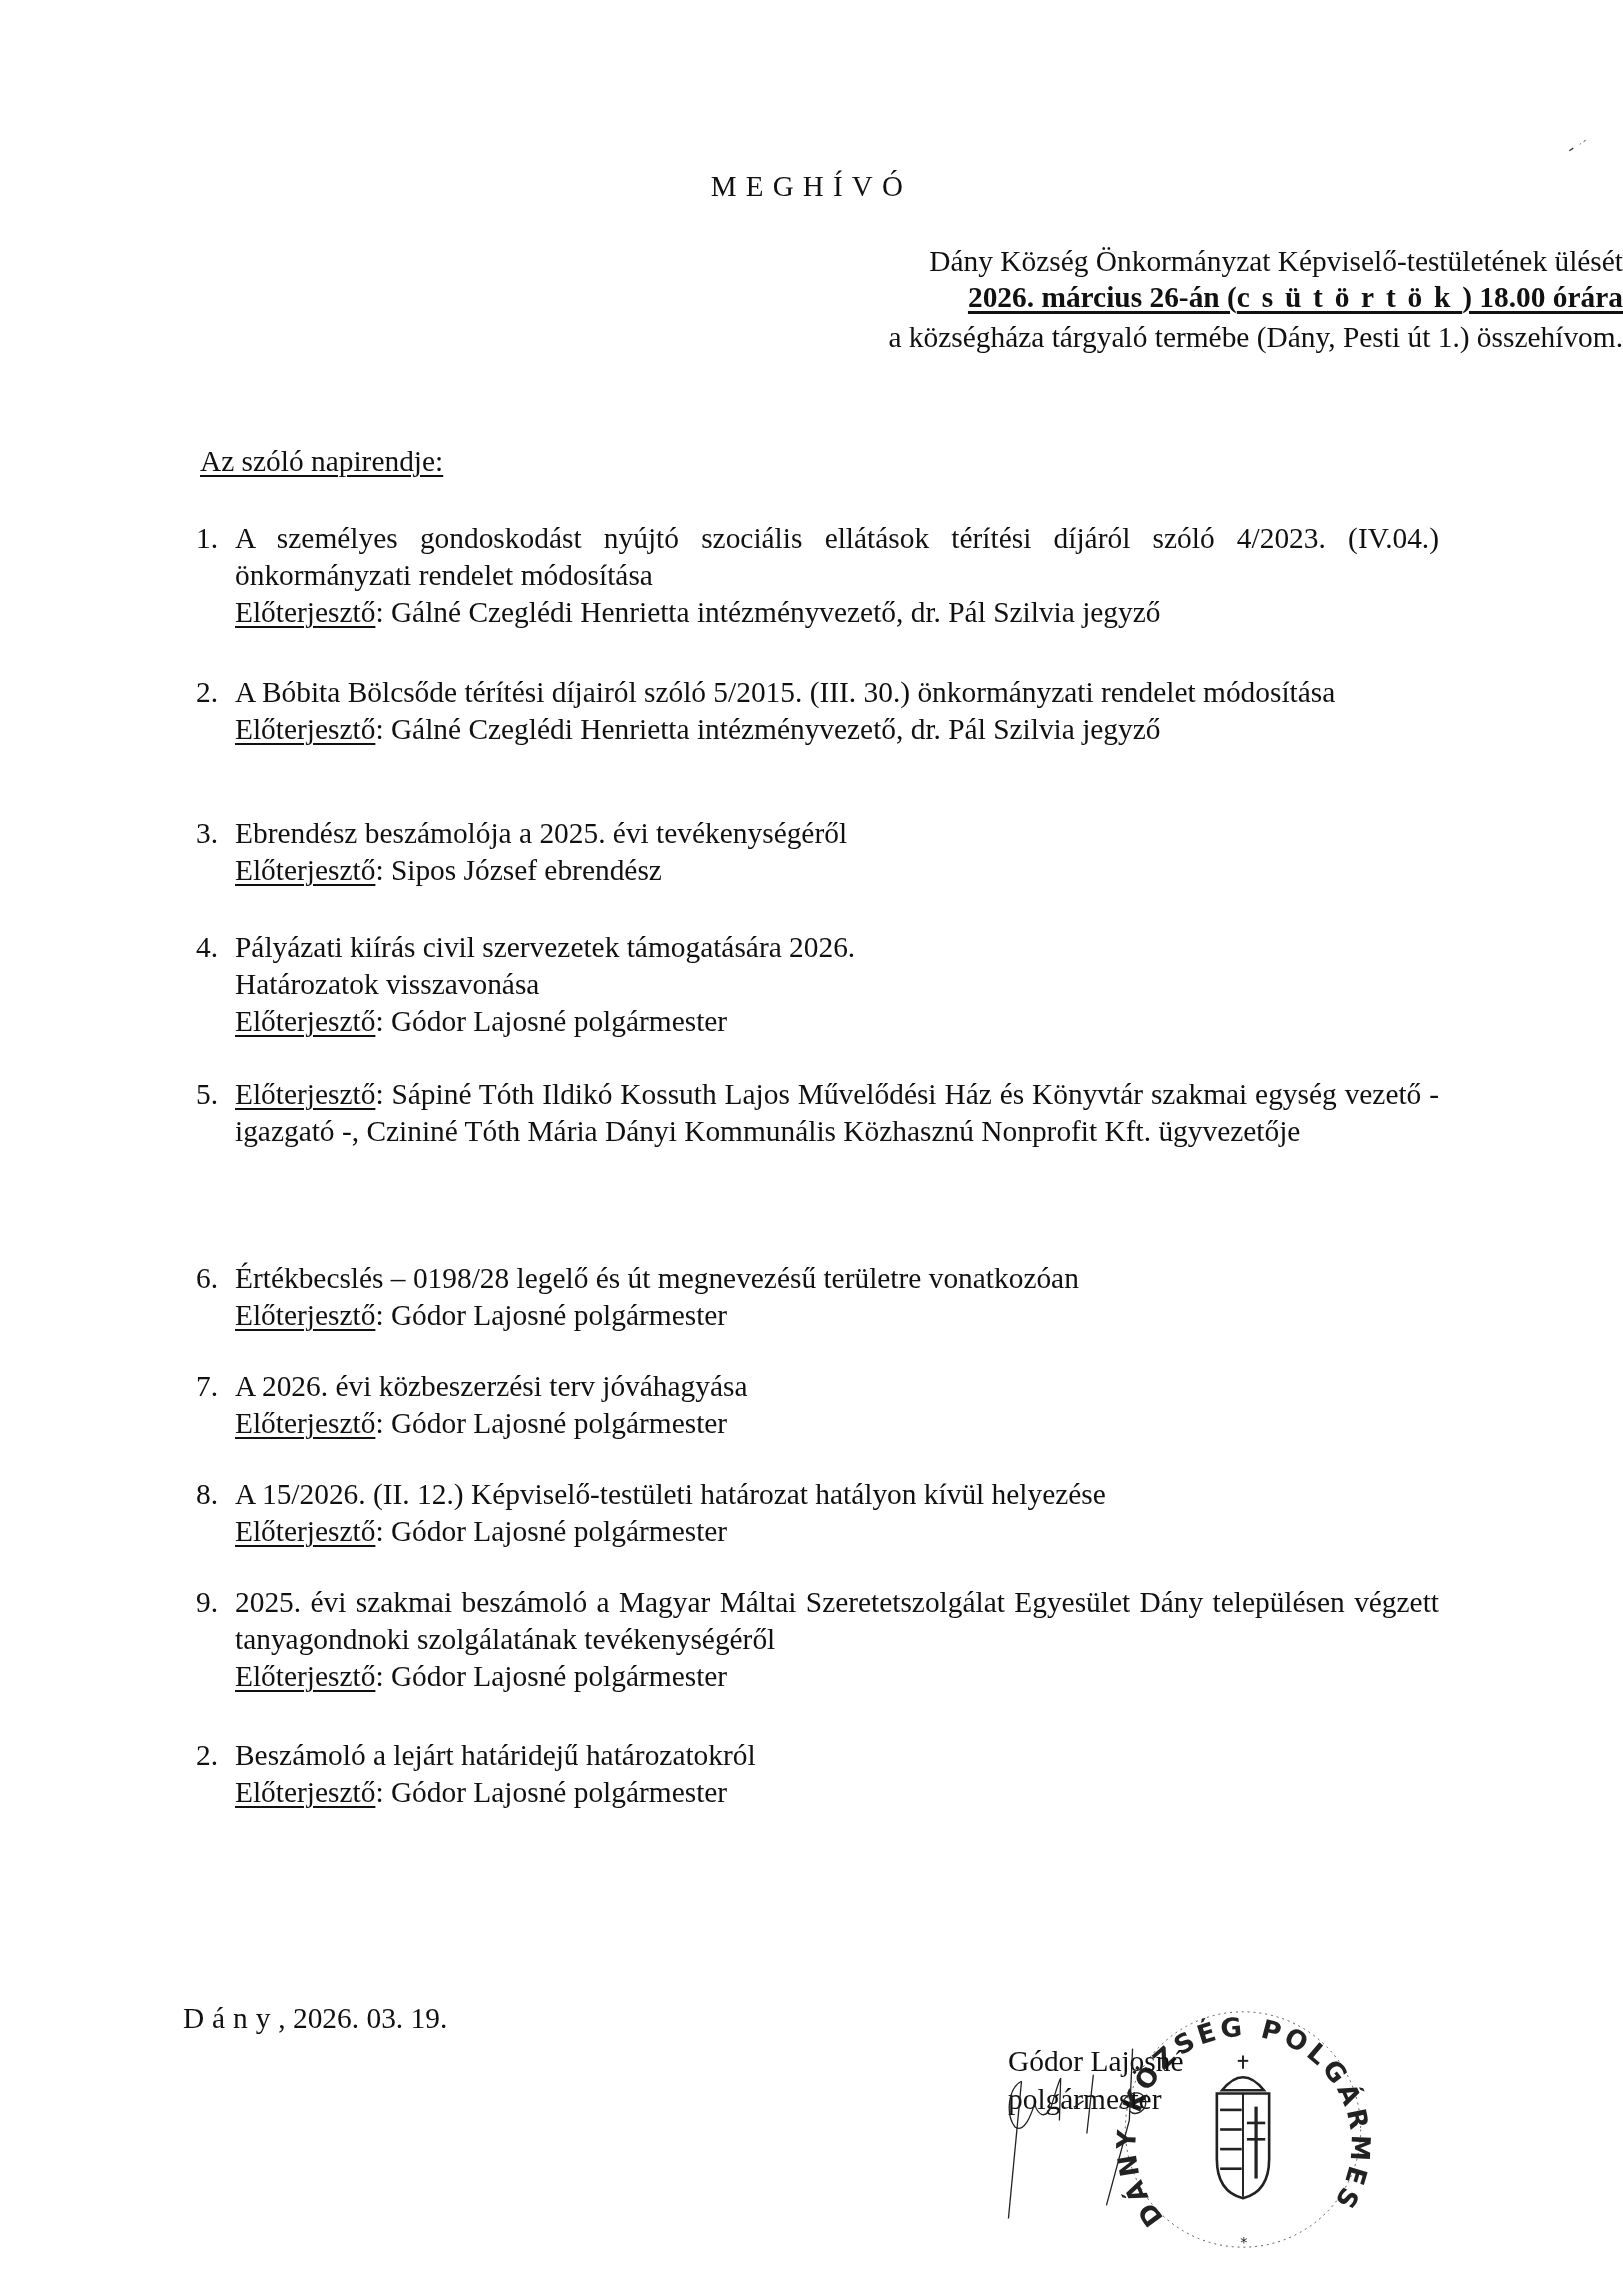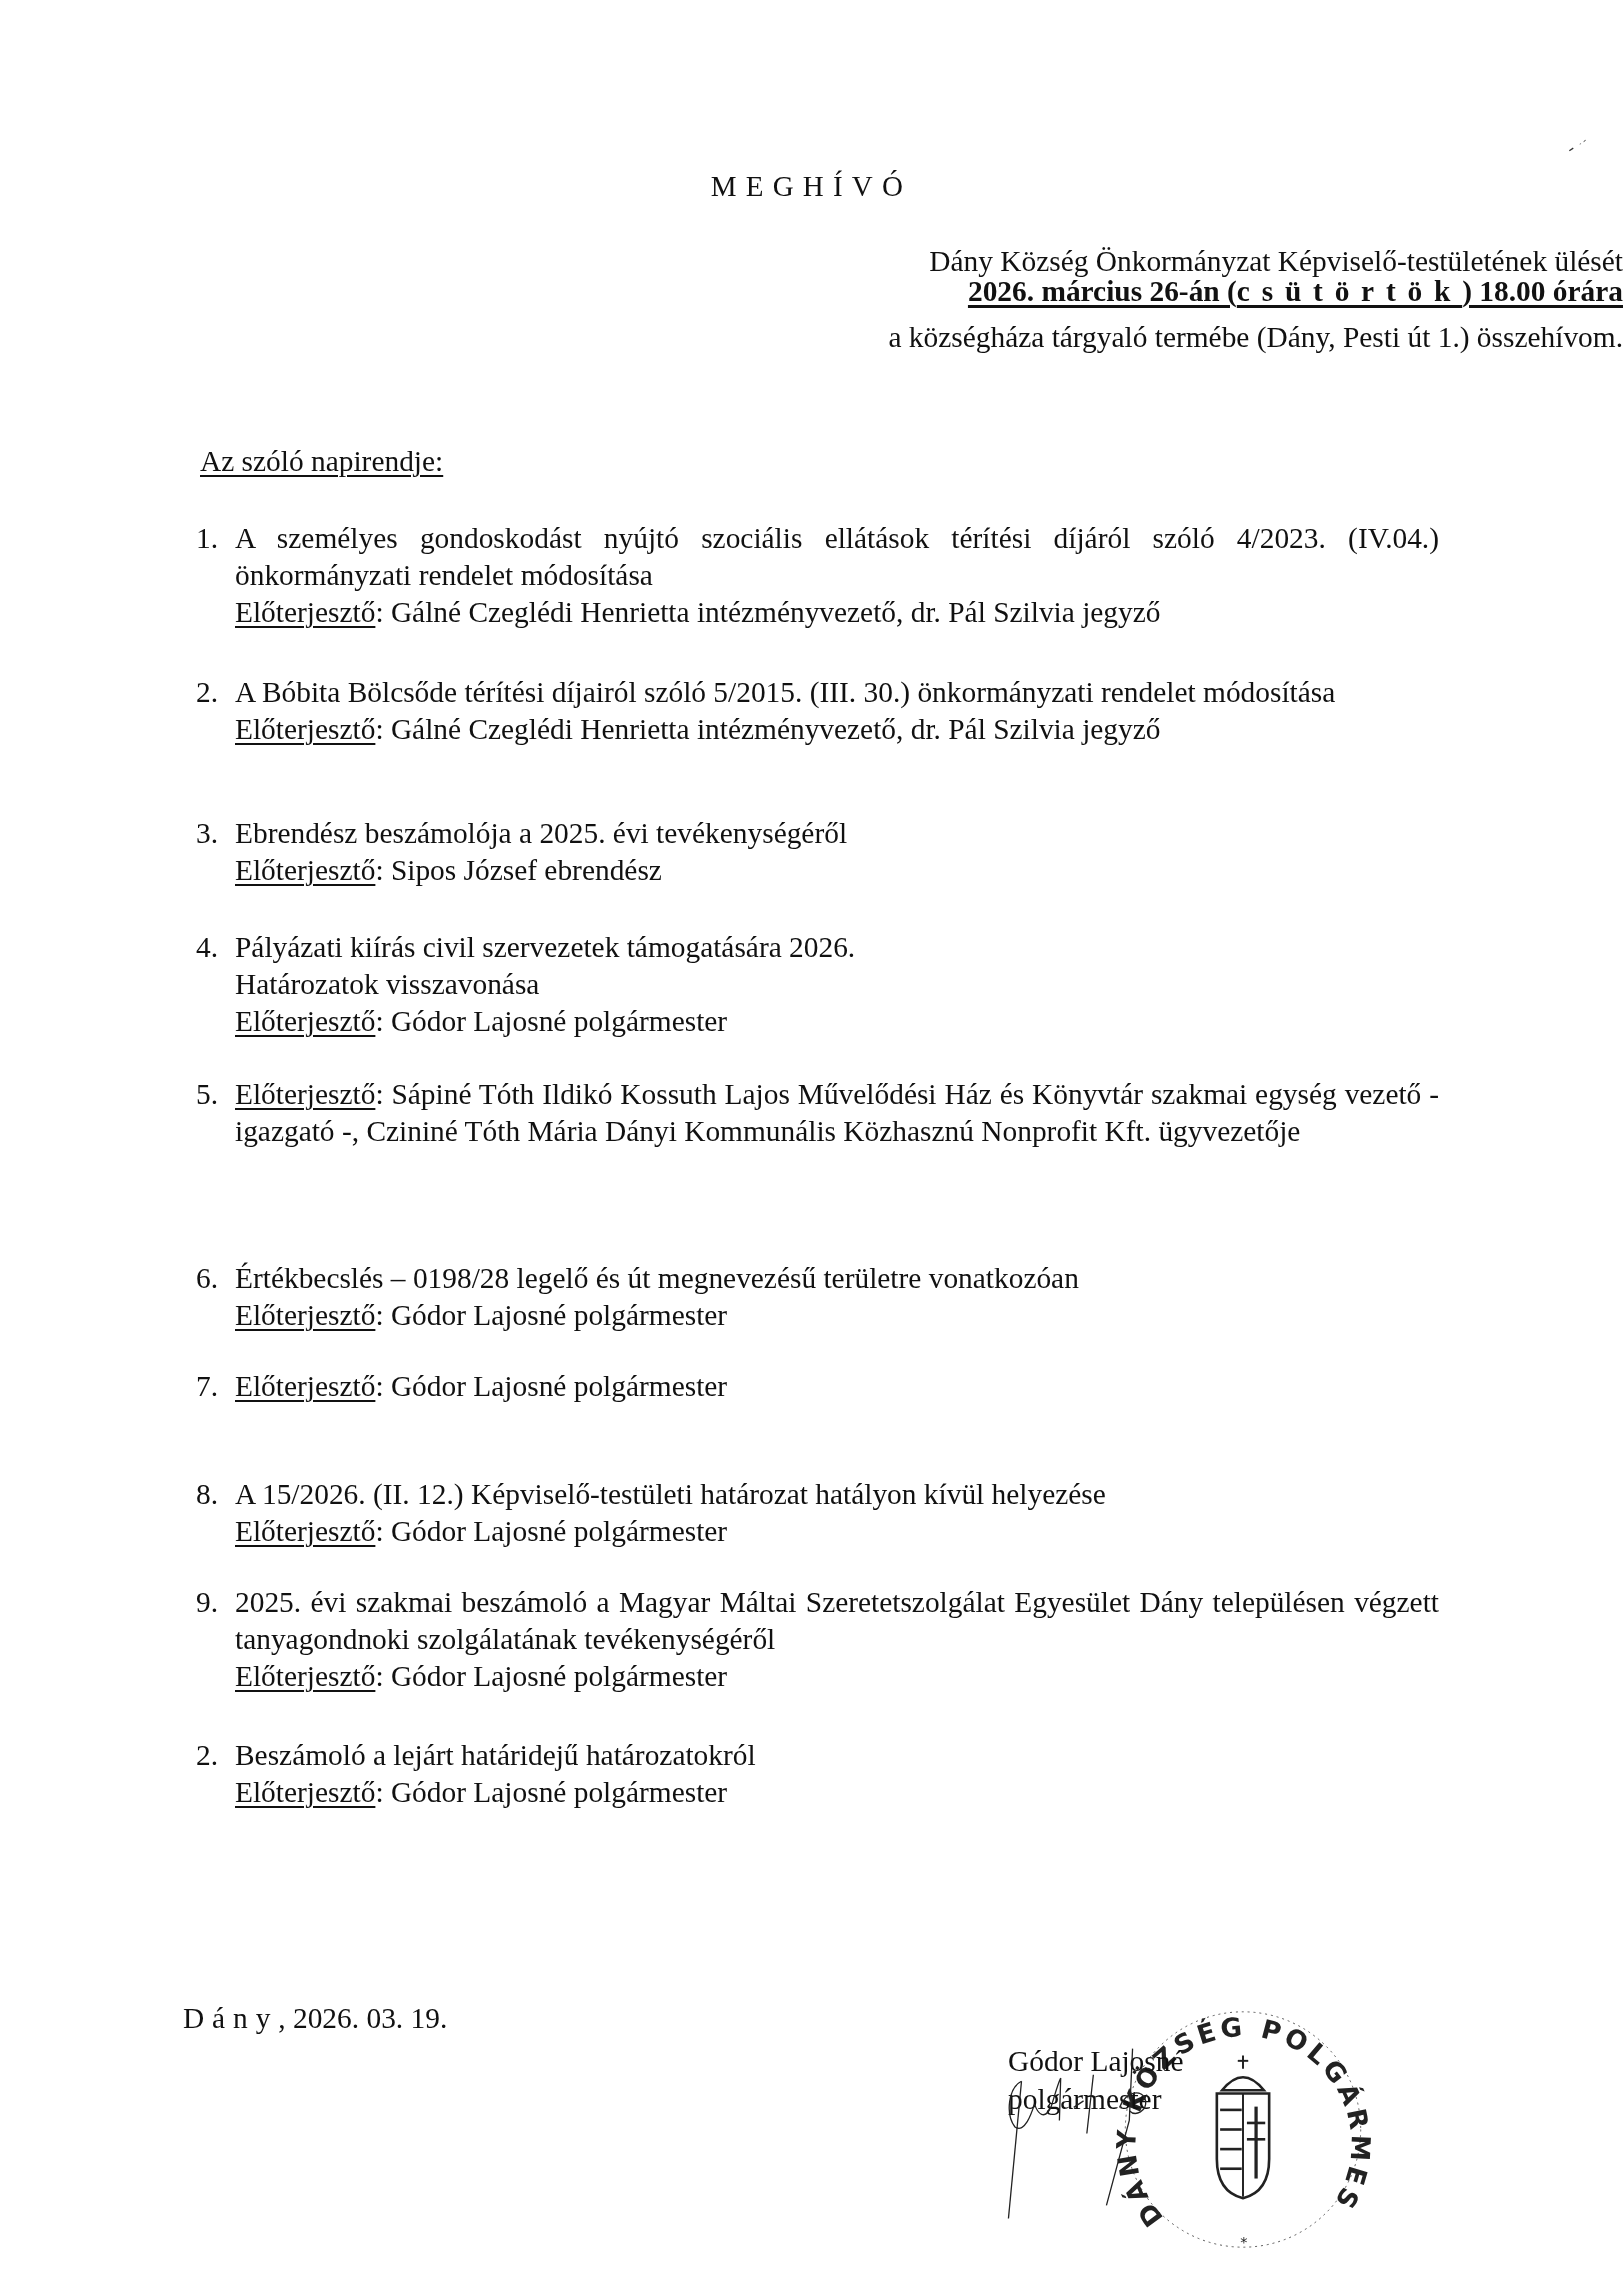--- a/index.html
+++ b/index.html
@@ -10,21 +10,21 @@
     }
     .page { position: absolute; left: 0; top: 0; width: 1623px; height: 1770px; }
     .title {
       position: absolute; left: 0; width: 1623px; top: 170px; text-align: center;
       font-size: 29px; letter-spacing: 9.2px;
     }
     .header-line {
       position: absolute; left: 0; width: 1623px; text-align: right; font-size: 29.4px;
     }
     .h1 { top: 245px; }
-    .h2 { top: 275px; font-weight: bold; text-decoration: underline; text-decoration-thickness: 2.6px; text-underline-offset: 3.9px; }
+    .h2 { top: 281px; font-weight: bold; text-decoration: underline; text-decoration-thickness: 2.6px; text-underline-offset: 3.9px; }
     .h3 { top: 321px; }
     .spaced { letter-spacing: 11.8px; }
     .agenda-heading {
       position: absolute; left: 200px; top: 445px; font-size: 29.4px;
       text-decoration: underline; text-decoration-thickness: 2px; text-underline-offset: 3.9px;
     }
     .item { position: absolute; left: 196px; width: 1243px; font-size: 29.4px; line-height: 37px; }
     .item .num { position: absolute; left: 0; top: 0; width: 39px; }
     .item .body { margin-left: 39px; text-align: justify; }
     .item .line { display: block; }
@@ -97,20 +97,21 @@
       <div class="item" style="top: 1260px;">
     <span class="num">6.</span>
     <div class="body">
       <span class="lines"><span class="line">Értékbecslés – 0198/28 legelő és út megnevezésű területre vonatkozóan</span></span>
       <span class="line"><span class="presenter-label">Előterjesztő</span>: <span class="presenter-name">Gódor Lajosné polgármester</span></span>
     </div>
   </div>
       <div class="item" style="top: 1368px;">
     <span class="num">7.</span>
     <div class="body">
+      <span class="lines"><span class="line">A 2026. évi közbeszerzési terv jóváhagyása</span></span>
       <span class="line"><span class="presenter-label">Előterjesztő</span>: <span class="presenter-name">Gódor Lajosné polgármester</span></span>
     </div>
   </div>
       <div class="item" style="top: 1476px;">
     <span class="num">8.</span>
     <div class="body">
       <span class="lines"><span class="line">A 15/2026. (II. 12.) Képviselő-testületi határozat hatályon kívül helyezése</span></span>
       <span class="line"><span class="presenter-label">Előterjesztő</span>: <span class="presenter-name">Gódor Lajosné polgármester</span></span>
     </div>
   </div>

